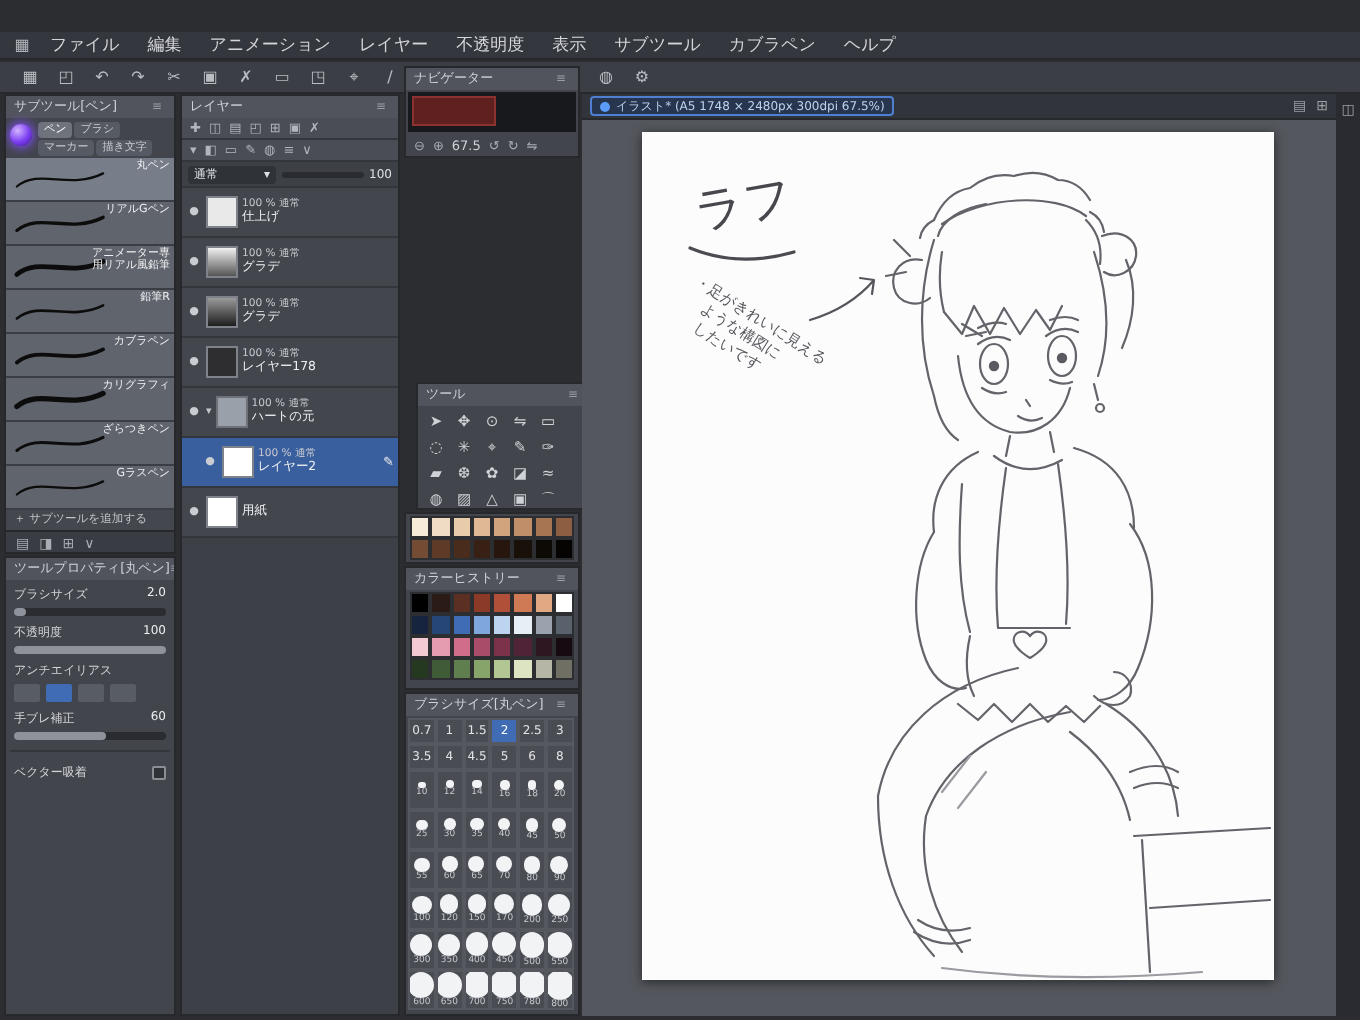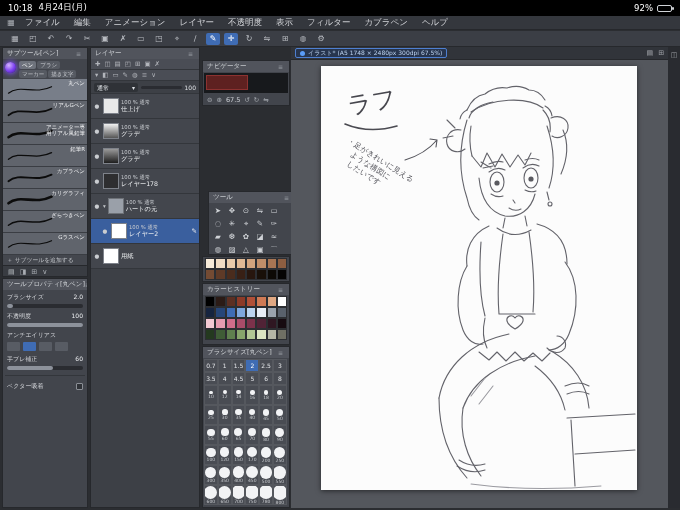--- a/index.html
+++ b/index.html
@@ -73,21 +73,21 @@
   .layer-row.child{padding-left:10px;}
   .l-eye{width:8px;font-size:5.5px;color:#c9ccd0;text-align:center;flex:none;}
   .l-tri{font-size:5.5px;color:#c2c5c9;flex:none;}
   .l-thumb{width:16px;height:16px;flex:none;border:1px solid #7e828a;background:#fff;}
   .l-thumb.folder{background:#9aa0a9;border-color:#6e7278;}
   .l-text{flex:1;overflow:hidden;}
   .l-info{font-size:5.3px;color:#c6c9ce;line-height:1.2;}
   .l-name{font-size:6.2px;color:#eef0f2;line-height:1.2;white-space:nowrap;}
   .l-edit{font-size:6.5px;color:#e8eaee;flex:none;}
   
-  #nav-panel{left:202px;top:60px;width:88px;height:46px;}
+  #nav-panel{left:202px;top:33px;width:88px;height:46px;}
   .nav-thumb{height:20px;background:#17191c;margin:1px;position:relative;}
   .nav-page{position:absolute;left:2px;top:2px;width:42px;height:15px;background:#5e2120;border:1px solid #8c3230;}
   .nav-zoom{height:12px;display:flex;align-items:center;gap:4px;padding:0 4px;font-size:6.5px;color:#cdd0d5;}
   .nav-ic{font-size:6.5px;color:#a9adb3;}
   
   #wheel-panel{left:202px;top:94px;width:88px;height:96px;}
   .wheel{position:relative;width:62px;height:62px;margin:3px auto 0;border-radius:50%;
     background:conic-gradient(#f00,#ff0,#0f0,#0ff,#00f,#f0f,#f00);}
   .wheel-hole{position:absolute;left:7px;top:7px;width:48px;height:48px;border-radius:50%;background:#42454c;}
   .wheel-sq{position:absolute;left:14px;top:14px;width:34px;height:34px;
@@ -130,41 +130,31 @@
   .canvas-page{position:absolute;left:30px;top:19px;width:316px;height:424px;background:#fcfcfc;
     box-shadow:0 1px 5px rgba(0,0,0,0.55);}
   #edge-strip{position:absolute;right:0;top:47px;width:12px;height:461px;background:#292b30;
     display:flex;flex-direction:column;align-items:center;padding-top:4px;font-size:7px;color:#9da0a6;}
 </style>
 </head>
 <body>
 
 <div class="screen">
 
-  <div class="status-bar">
-    <div class="sb-left">
-      <span>10:18</span>
-      <span>4月24日(月)</span>
-    </div>
-    <div class="sb-right">
-      <span>92%</span>
-      <span class="battery"><span class="fill"></span></span>
-    </div>
-  </div>
 
   <div class="menu-bar">
     <span class="menu-grid">▦</span>
     <span id="menu-items" style="display:flex;">
         <span class="menu-item">ファイル</span>
         <span class="menu-item">編集</span>
         <span class="menu-item">アニメーション</span>
         <span class="menu-item">レイヤー</span>
         <span class="menu-item">不透明度</span>
         <span class="menu-item">表示</span>
-        <span class="menu-item">フィルター</span>
+        <span class="menu-item">サブツール</span>
         <span class="menu-item">カブラペン</span>
         <span class="menu-item">ヘルプ</span>
       </span>
   </div>
 
   <div class="toolbar" id="tb-icons">
       <span class="tb-icon">▦</span>
       <span class="tb-icon">◰</span>
       <span class="tb-icon">↶</span>
       <span class="tb-icon">↷</span>

